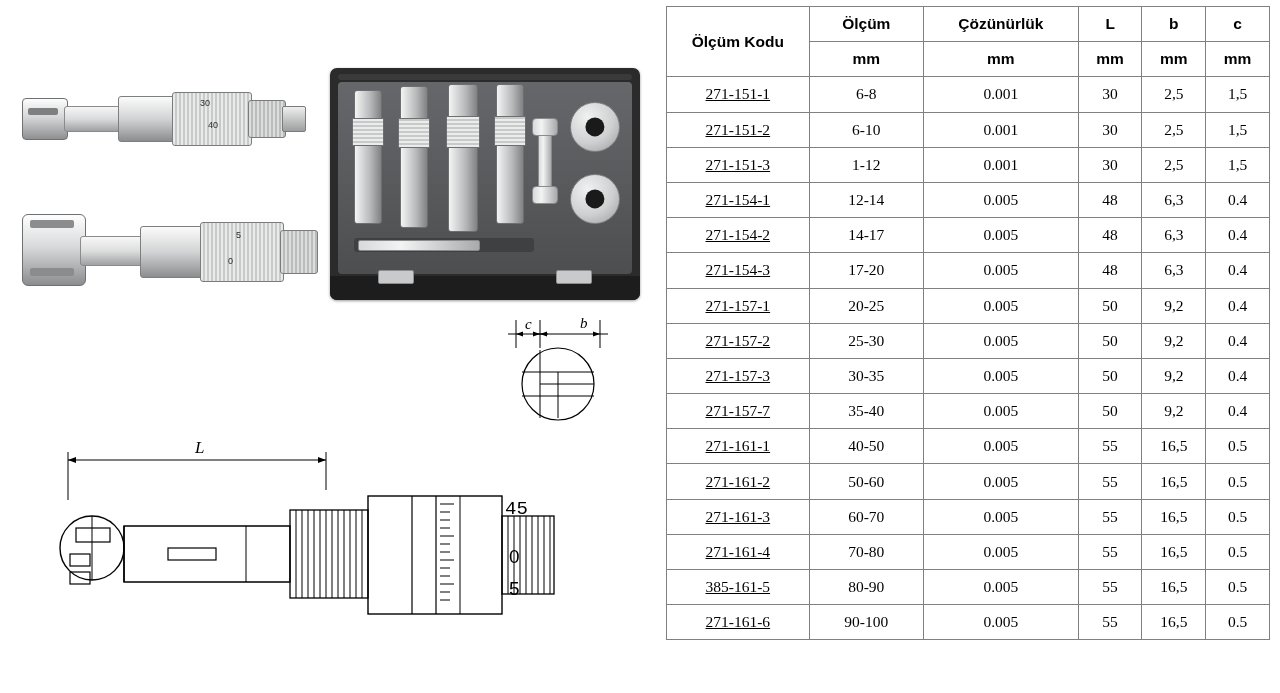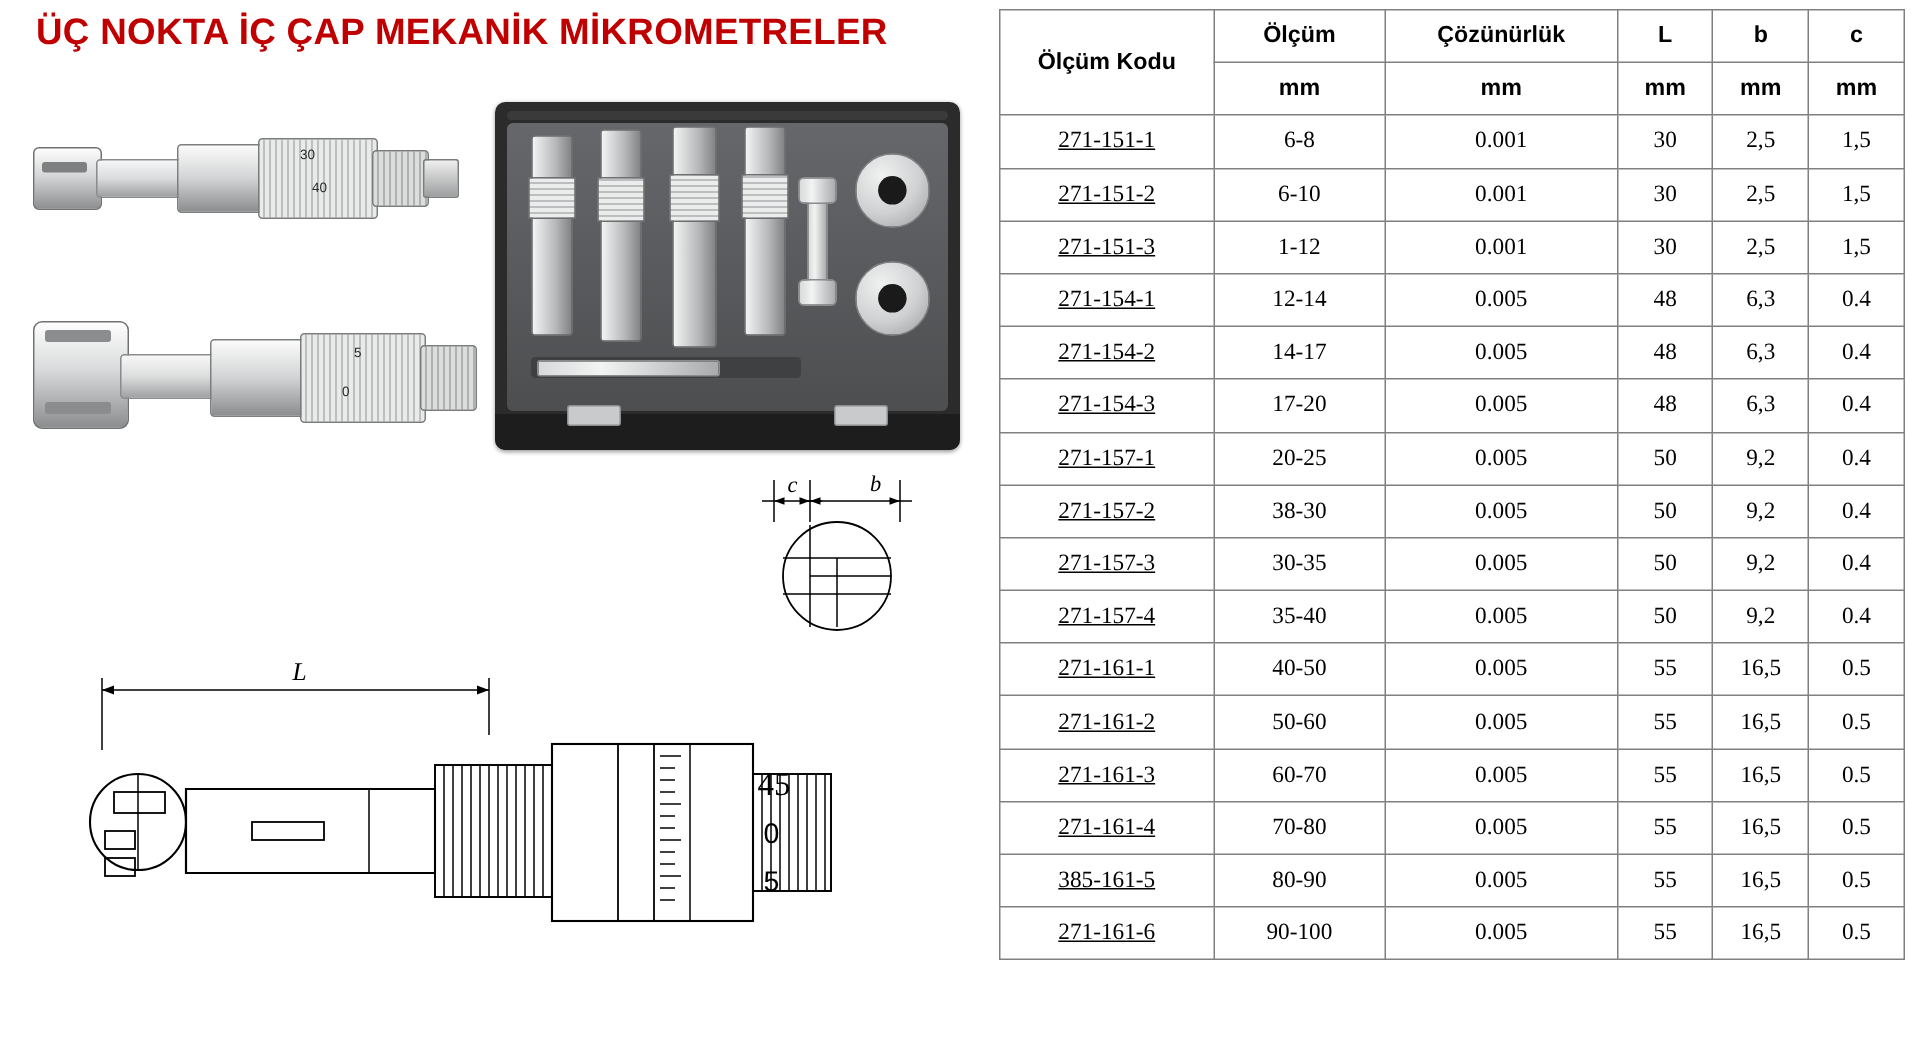--- a/index.html
+++ b/index.html
@@ -204,21 +204,20 @@
     font-size: 15.5px;
   }
 </style>
 </head>
 <body>
 
 <div class="page">
 
   <div class="left-col">
 
-    <div class="title">ÜÇ NOKTA İÇ ÇAP MEKANİK MİKROMETRELER</div>
 
     <div class="photos">
 
       <div class="mic1">
 
         <div class="mic-body" style="left:0; top:18px; width:44px; height:40px;
                     background:linear-gradient(180deg,#fdfdfd 0%,#d6d7d8 45%,#8e8f90 100%);
                     border:1px solid #6f7071; border-radius:4px;"></div>
         <div class="mic-body" style="left:6px; top:28px; width:30px; height:7px; background:#7e7f80; border-radius:2px;"></div>
 
@@ -390,21 +389,21 @@
             <line x1="486" y1="86" x2="486" y2="164"></line>
           <line x1="492" y1="86" x2="492" y2="164"></line>
             <line x1="498" y1="86" x2="498" y2="164"></line>
           <line x1="504" y1="86" x2="504" y2="164"></line>
             <line x1="510" y1="86" x2="510" y2="164"></line>
         </g>
       </svg>
 
       <span class="dlabel" style="left:195px; top:138px; font-size:17px;">L</span>
 
-      <span style="position:absolute; left:505px; top:198px; font-family:Liberation Serif, serif; font-size:22px;margin-top:12px;">45</span>
+      <span style="position:absolute; left:505px; top:198px; font-family:Liberation Mono, monospace; font-size:19px;">45</span>
       <span style="position:absolute; left:509px; top:246px; font-family:'Liberation Sans',sans-serif; font-size:19px;">0</span>
       <span style="position:absolute; left:509px; top:278px; font-family:'Liberation Sans',sans-serif; font-size:19px;">5</span>
     </div>
   </div>
 
   <div class="table-wrap">
     <table class="spec">
       <thead>
         <tr>
           <th class="col-code" rowspan="2">Ölçüm Kodu</th>
@@ -474,36 +473,36 @@
           <tr>
             <td class="code">271-157-1</td>
             <td>20-25</td>
             <td>0.005</td>
             <td>50</td>
             <td>9,2</td>
             <td>0.4</td>
           </tr>
           <tr>
             <td class="code">271-157-2</td>
-            <td>38-30</td>
+            <td>25-30</td>
             <td>0.005</td>
             <td>50</td>
             <td>9,2</td>
             <td>0.4</td>
           </tr>
           <tr>
             <td class="code">271-157-3</td>
             <td>30-35</td>
             <td>0.005</td>
             <td>50</td>
             <td>9,2</td>
             <td>0.4</td>
           </tr>
           <tr>
-            <td class="code">271-157-4</td>
+            <td class="code">271-157-7</td>
             <td>35-40</td>
             <td>0.005</td>
             <td>50</td>
             <td>9,2</td>
             <td>0.4</td>
           </tr>
           <tr>
             <td class="code">271-161-1</td>
             <td>40-50</td>
             <td>0.005</td>

